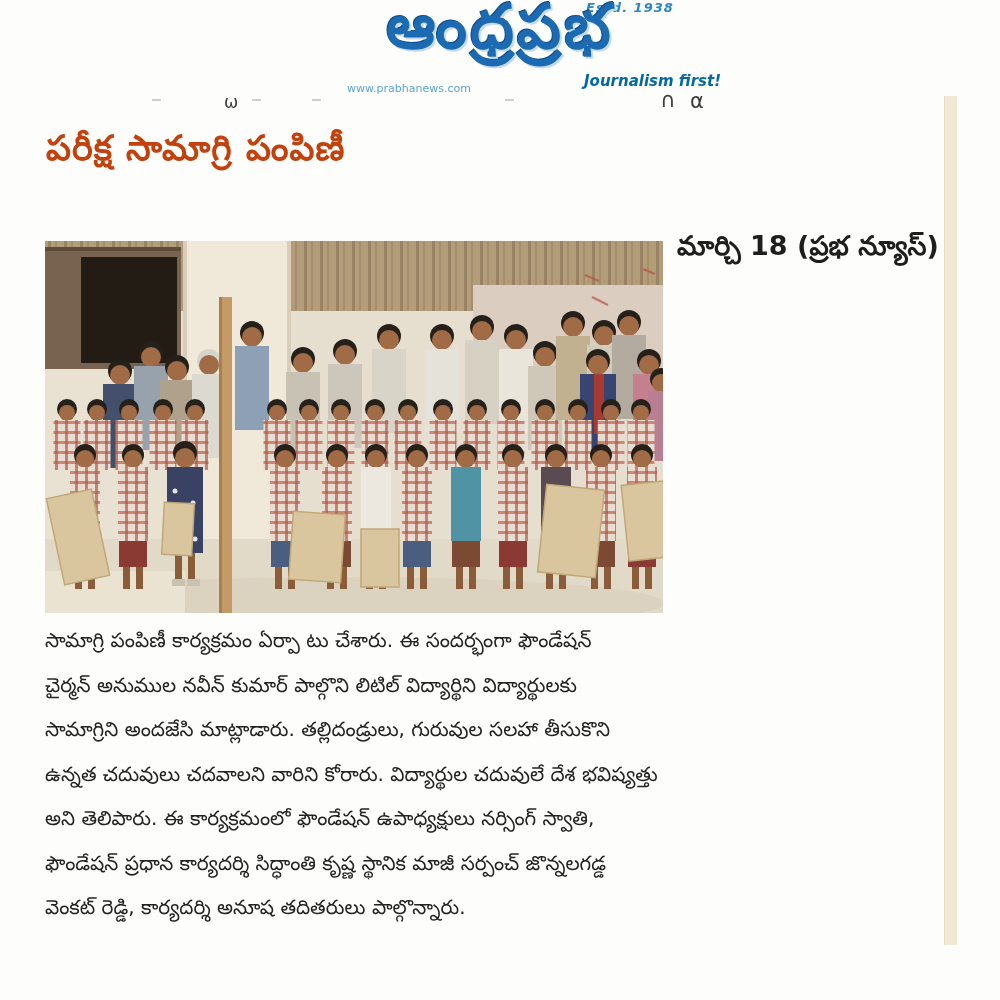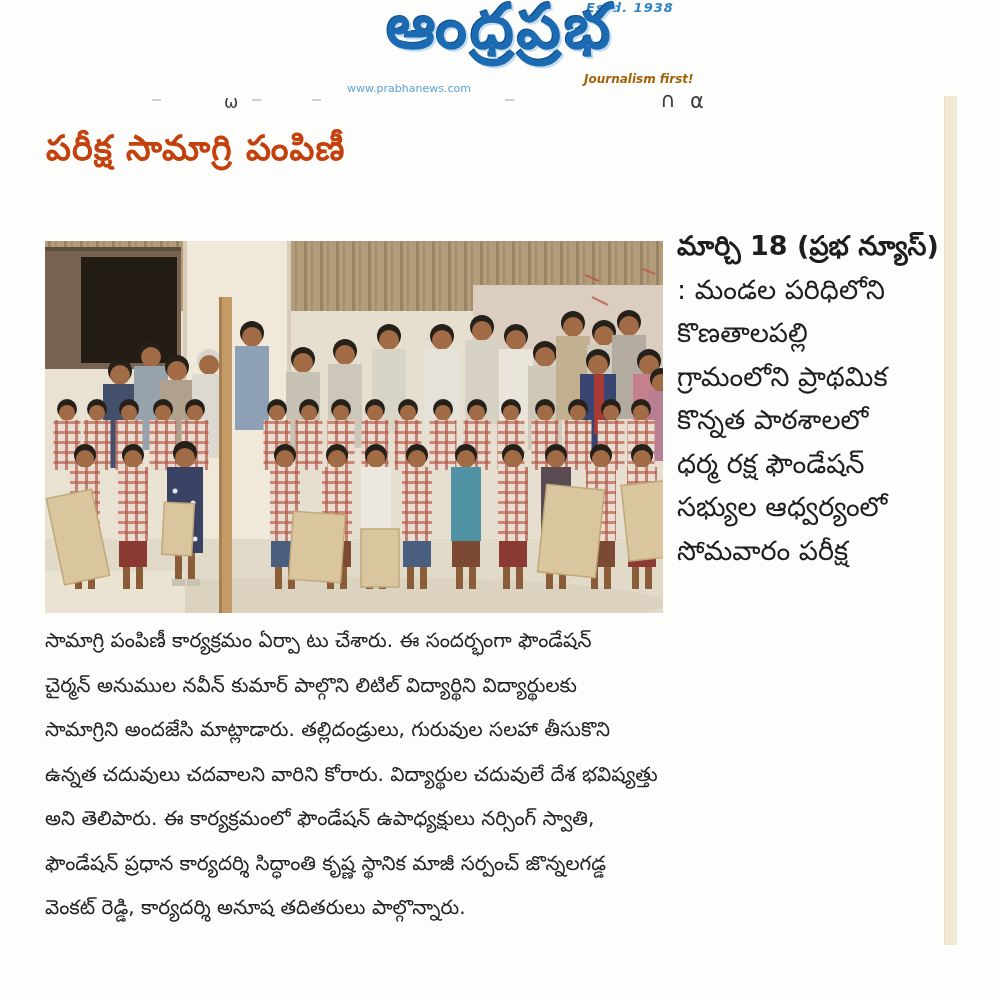--- a/index.html
+++ b/index.html
@@ -18,22 +18,22 @@
     text-shadow: 2px 2px 0 #c4dcf0, -1px -1px 0 #0e4f8c;
   }
   .estd {
     position:absolute; left:586px; top:0px; font-size:13px; font-style:italic;
     color:#2d85c8; font-weight:bold; letter-spacing:1px;
   }
   .website {
     position:absolute; left:347px; top:82px; font-size:11px; color:#5da3d6;
   }
   .tagline {
-    position:absolute; left:584px; top:72px; font-size:12px; font-style:italic;
-    color:#a16207; font-weight:bold;
+    position:absolute; left:584px; top:72px; font-size:15px; font-style:italic;
+    color:#0369a1; font-weight:bold;
   }
   
   .scrap { position:absolute; color:#3c3c3c; }
   .scrap.g1 { left:224px; top:92px; font-size:17px; }
   .scrap.g2 { left:660px; top:88px; font-size:21px; }
   .scrap.g3 { left:690px; top:89px; font-size:21px; }
   .tick { position:absolute; top:99px; width:9px; height:2px; background:#cfcfcf; }
   .t1 { left:152px; } .t2 { left:252px; } .t3 { left:312px; } .t4 { left:505px; }
   
   .headline {
@@ -309,29 +309,20 @@
         <rect x="580" y="242" width="44" height="76" fill="#d9c69e" stroke="#c0a878" stroke-width="1.5" transform="rotate(-6 602 280)"></rect>
         <rect x="174" y="56" width="13" height="316" fill="#c49b67"></rect>
         <rect x="174" y="56" width="3" height="316" fill="#a87f4e"></rect>
       </svg>
   </div>
 
   <div class="side-col">
     <div class="bold-group">
         <div class="side-line">మార్చి 18 (ప్రభ న్యూస్)</div>
       </div>
-    <div>
-        <div class="side-line">:  మండల పరిధిలోని</div>
-        <div class="side-line">కొణతాలపల్లి</div>
-        <div class="side-line">గ్రామంలోని ప్రాథమిక</div>
-        <div class="side-line">కొన్నత పాఠశాలలో</div>
-        <div class="side-line">ధర్మ రక్ష ఫౌండేషన్</div>
-        <div class="side-line">సభ్యుల ఆధ్వర్యంలో</div>
-        <div class="side-line">సోమవారం పరీక్ష</div>
-      </div>
   </div>
 
   <div class="body-col">
       <div class="body-line">సామాగ్రి పంపిణీ కార్యక్రమం ఏర్పా టు చేశారు. ఈ సందర్భంగా ఫౌండేషన్</div>
       <div class="body-line">చైర్మన్ అనుముల నవీన్ కుమార్ పాల్గొని లిటిల్ విద్యార్థిని విద్యార్థులకు</div>
       <div class="body-line">సామాగ్రిని అందజేసి మాట్లాడారు. తల్లిదండ్రులు, గురువుల సలహా తీసుకొని</div>
       <div class="body-line">ఉన్నత చదువులు చదవాలని వారిని కోరారు. విద్యార్థుల చదువులే దేశ భవిష్యత్తు</div>
       <div class="body-line">అని తెలిపారు. ఈ కార్యక్రమంలో ఫౌండేషన్ ఉపాధ్యక్షులు నర్సింగ్ స్వాతి,</div>
       <div class="body-line">ఫౌండేషన్ ప్రధాన కార్యదర్శి సిద్ధాంతి కృష్ణ స్థానిక మాజీ సర్పంచ్ జొన్నలగడ్డ</div>
       <div class="body-line">వెంకట్ రెడ్డి, కార్యదర్శి అనూష తదితరులు పాల్గొన్నారు.</div>

